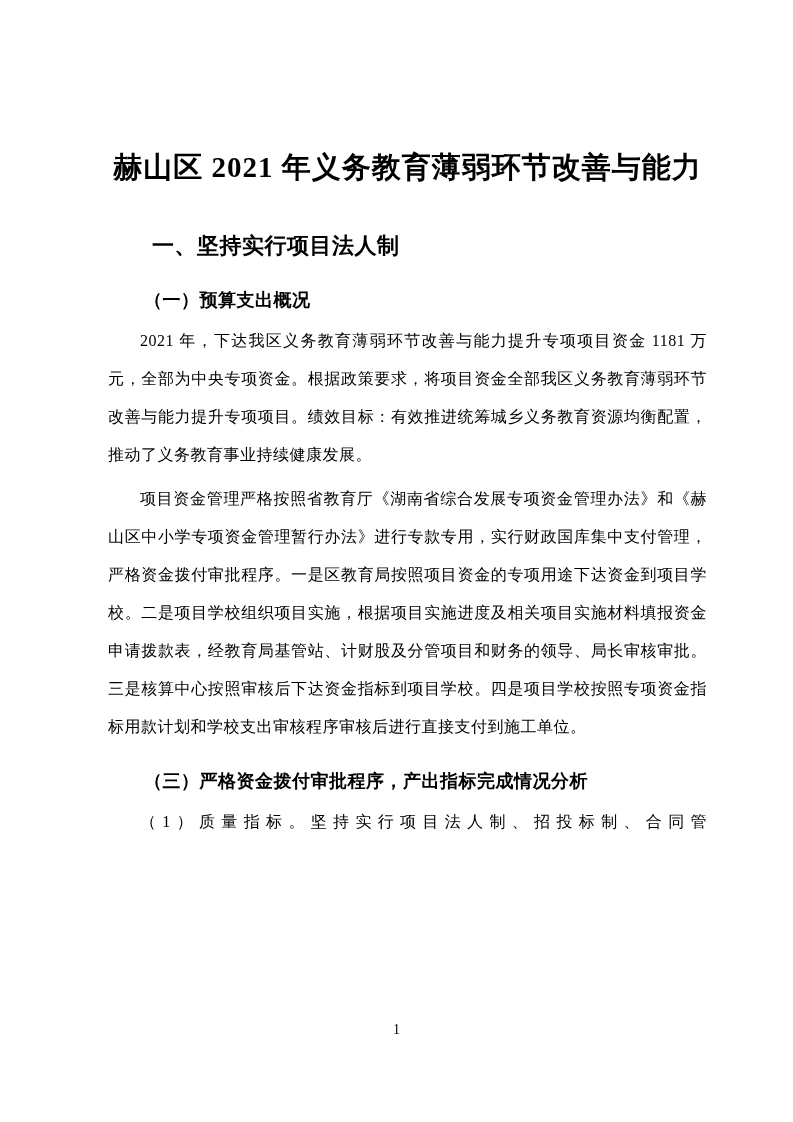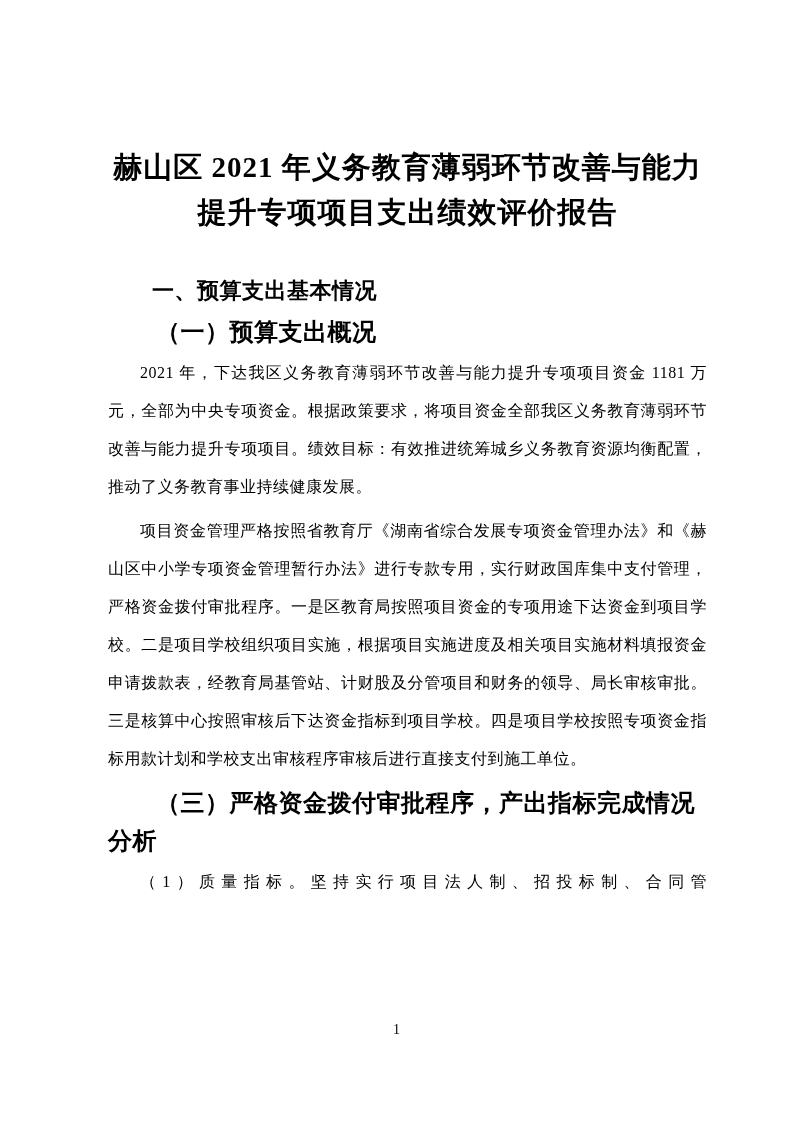--- a/index.html
+++ b/index.html
@@ -31,26 +31,26 @@
   .heading-1 {
     font-family: "Liberation Sans", "DejaVu Sans", sans-serif;
     font-size: 22px;
     font-weight: bold;
     line-height: 38px;
     text-indent: 2em;
     letter-spacing: 0.5px;
   }
   .heading-2 {
     font-family: "Liberation Serif", "DejaVu Serif", serif;
-    font-size: 24px;
+    font-size: 18px;
     font-weight: bold;
     line-height: 38px;
     text-indent: 2em;
     letter-spacing: 0.5px;
-    margin-top: 3px;
+    margin-top: 16px;
   }
   .para {
     font-size: 16px;
     line-height: 38px;
     text-indent: 2em;
     text-align: justify;
     letter-spacing: 0.5px;
     margin-top: 3px;
     margin-bottom: 6px;
   }
@@ -67,24 +67,23 @@
     line-height: 16px;
   }
 </style>
 </head>
 <body>
 
 <div class="page">
 
   <h1 class="doc-title">
     <span class="title-line">赫山区 2021 年义务教育薄弱环节改善与能力</span>
-    <span class="title-line">提升专项项目支出绩效评价报告</span>
   </h1>
 
-  <div class="heading-1">一、预算支出基本情况</div>
+  <div class="heading-1">一、坚持实行项目法人制</div>
 
   <div class="heading-2">（一）预算支出概况</div>
 
   <p class="para">2021 年，下达我区义务教育薄弱环节改善与能力提升专项项目资金 1181 万元，全部为中央专项资金。根据政策要求，将项目资金全部我区义务教育薄弱环节改善与能力提升专项项目。绩效目标：有效推进统筹城乡义务教育资源均衡配置，推动了义务教育事业持续健康发展。</p>
 
 
   <p class="para">项目资金管理严格按照省教育厅《湖南省综合发展专项资金管理办法》和《赫山区中小学专项资金管理暂行办法》进行专款专用，实行财政国库集中支付管理，严格资金拨付审批程序。一是区教育局按照项目资金的专项用途下达资金到项目学校。二是项目学校组织项目实施，根据项目实施进度及相关项目实施材料填报资金申请拨款表，经教育局基管站、计财股及分管项目和财务的领导、局长审核审批。三是核算中心按照审核后下达资金指标到项目学校。四是项目学校按照专项资金指标用款计划和学校支出审核程序审核后进行直接支付到施工单位。</p>
 
   <div class="heading-2">（三）严格资金拨付审批程序，产出指标完成情况分析</div>
 

